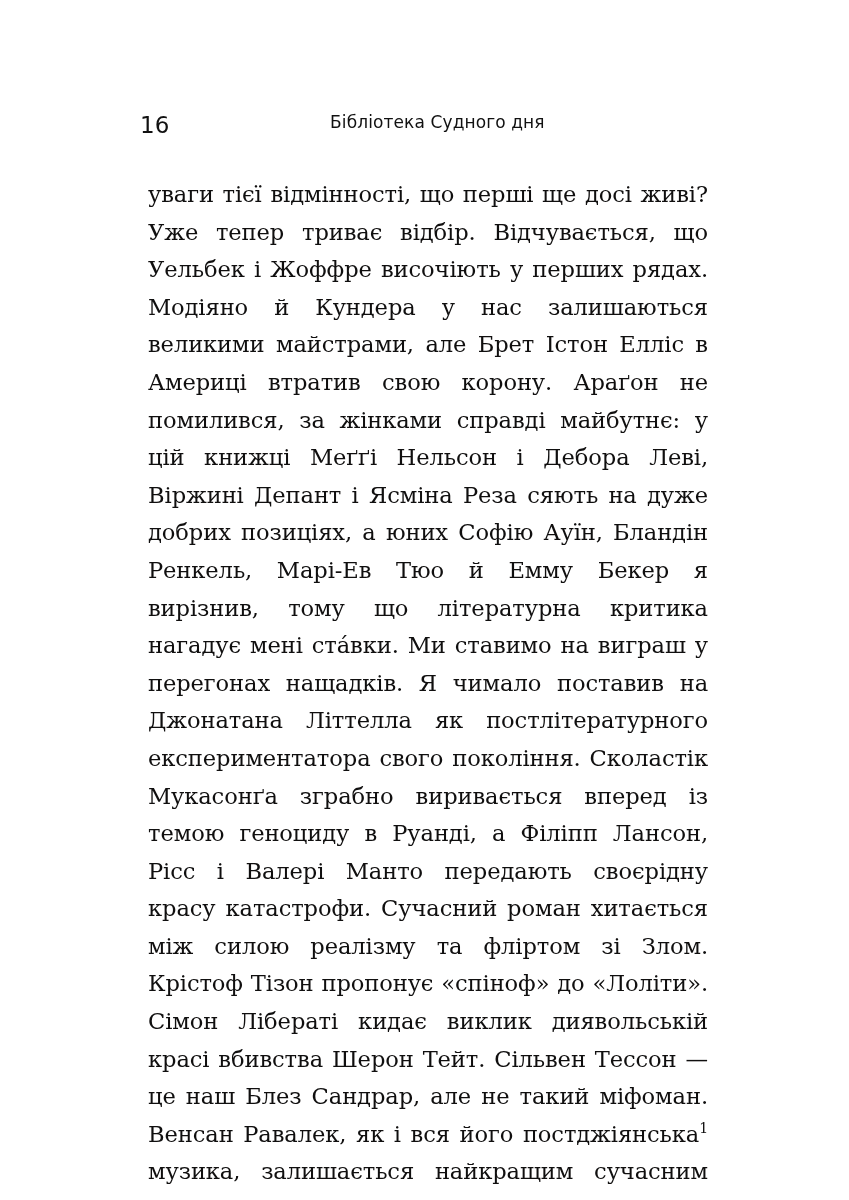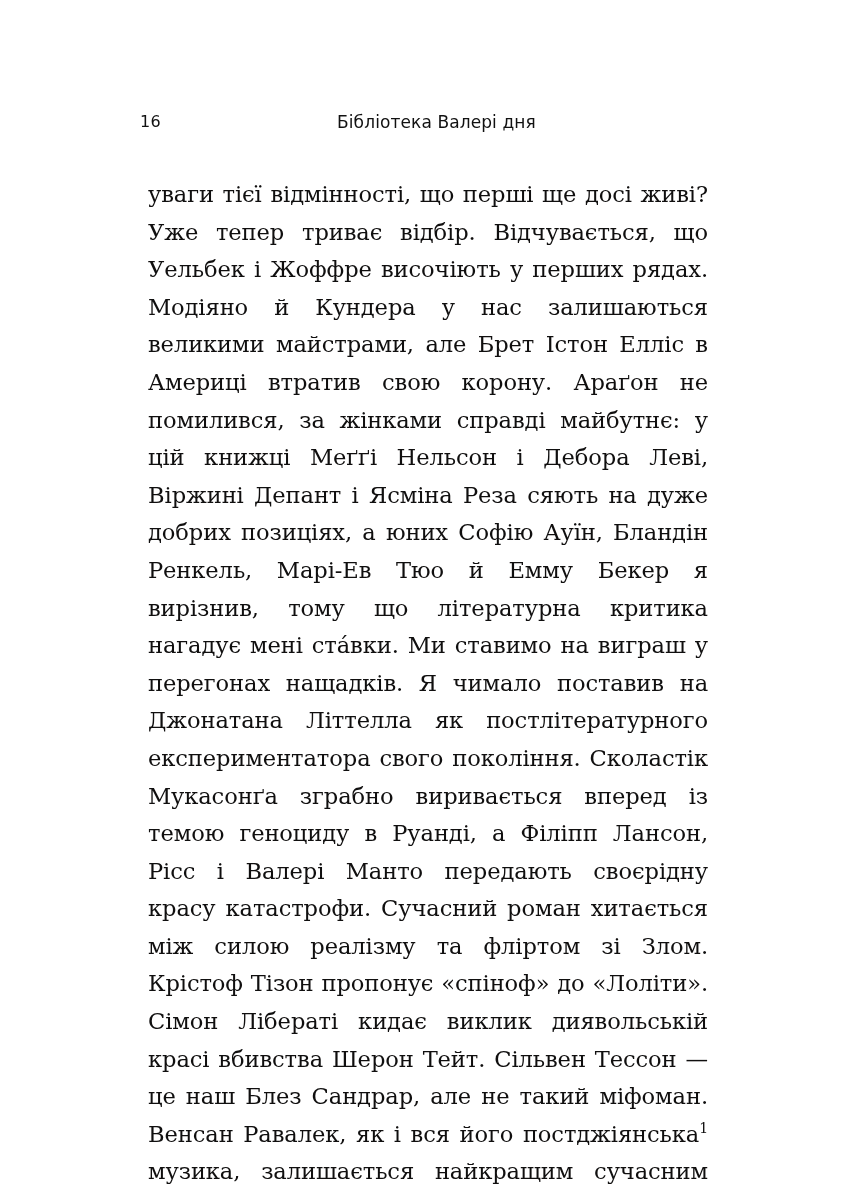--- a/index.html
+++ b/index.html
@@ -25,21 +25,21 @@
     top: 112px;
     left: 140px;
     right: 140px;
     height: 26px;
     display: flex;
     align-items: baseline;
     justify-content: space-between;
     font-family: "DejaVu Sans", sans-serif;
   }
   .folio {
-    font-size: 16px;
+    font-size: 23px;
     letter-spacing: 0.2px;
     color: #111111;
   }
   .book-title {
     position: absolute;
     left: 50%;
     transform: translateX(-44%);
     font-size: 17px;
     letter-spacing: 0.1px;
     white-space: nowrap;
@@ -68,20 +68,20 @@
     vertical-align: super;
   }
 </style>
 </head>
 <body>
 
 <div class="page">
 
   <div class="running-head">
     <span class="folio">16</span>
-    <span class="book-title">Бібліотека Валері дня</span>
+    <span class="book-title">Бібліотека Судного дня</span>
   </div>
 
   <div class="body-block">
     <p class="body-text"><span>уваги тієї відмінності, що перші ще досі живі? Уже тепер триває відбір. Відчувається, що Уельбек і Жоффре височіють у перших рядах. Модіяно й Кундера у нас залишаються великими майстрами, але Брет Істон Елліс в Америці втратив свою корону. Араґон не помилився, за жінками справді майбутнє: у цій книжці Меґґі Нельсон і Дебора Леві, Віржині Депант і Ясміна Реза сяють на дуже добрих позиціях, а юних Софію Ауїн, Бландін Ренкель, Марі-Ев Тюо й Емму Бекер я вирізнив, тому що літературна критика нагадує мені ста́вки. Ми ставимо на виграш у перегонах нащадків. Я чимало поставив на Джонатана Літтелла як постлітературного експериментатора свого покоління. Сколастік Мукасонґа зграбно виривається вперед із темою геноциду в Руанді, а Філіпп Лансон, Рісс і Валері Манто передають своєрідну красу катастрофи. Сучасний роман хитається між силою реалізму та фліртом зі Злом. Крістоф Тізон пропонує «спіноф» до «Лоліти». Сімон Ліберат</span><span>і кидає виклик диявольській красі вбивства Шерон Тейт. Сільвен Тессон — це наш Блез Сандрар, але не такий міфоман. Венсан Равалек, як і вся його постджіянська</span><sup>1</sup><span> музика, залишається найкращим сучасним новелістом…</span></p>
   </div>
 
 </div>
 
 </body></html>

